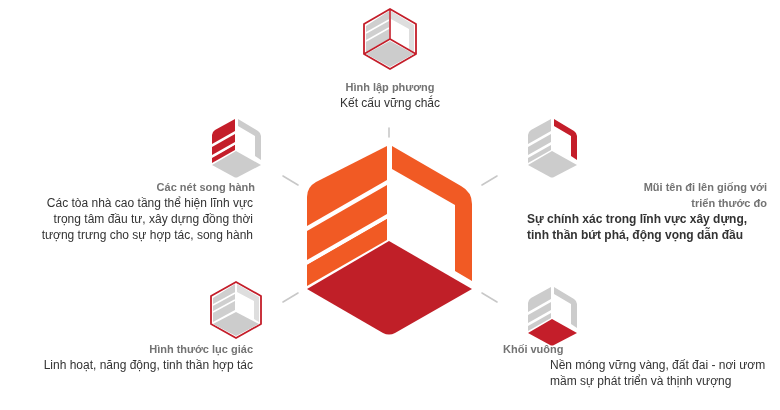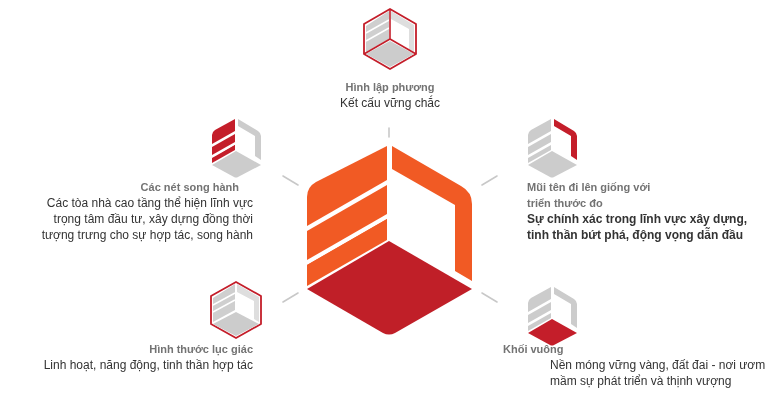--- a/index.html
+++ b/index.html
@@ -57,37 +57,37 @@
 <svg width="60" height="65" style="left:206px;top:115px;">
   <g transform="translate(30,30)">
     <path d="M-1,-26 L-1,-14 L-24,-1 L-24,-10 Q-24,-13 -21,-15 Z" fill="#c41e2a"></path>
     <path d="M-1,-11 L-1,-3 L-24,10 L-24,2 Z" fill="#c41e2a"></path>
     <path d="M-1,0 L-1,4 L-24,17 L-24,13 Z" fill="#c41e2a"></path>
     <path d="M-1,0 L-1,5 L-24,18 L-24,14 Z" fill="#c41e2a"></path>
     <path d="M2,-26 L22,-14 Q25,-12 25,-9 L25,15 L19,11 L19,-9 L2,-19 Z" fill="#cccccc"></path>
     <path d="M0,6 L25,20 L2,32 Q0,33 -2,32 L-24,20 Z" fill="#cccccc"></path>
   </g>
 </svg>
-<div class="abs title right-align" style="left:6px;top:179px;width:233px;">Các nét song hành</div>
+<div class="abs title right-align" style="left:22px;top:179px;width:233px;">Các nét song hành</div>
 <div class="abs desc right-align" style="left:10px;top:195px;width:243px;">
   <div>Các tòa nhà cao tầng thể hiện lĩnh vực</div>
   <div>trọng tâm đầu tư, xây dựng đồng thời</div>
   <div>tượng trưng cho sự hợp tác, song hành</div>
 </div>
 
 <svg width="60" height="65" style="left:522px;top:115px;">
   <g transform="translate(30,30)">
     <path d="M-1,-26 L-1,-14 L-24,-1 L-24,-10 Q-24,-13 -21,-15 Z" fill="#cccccc"></path>
     <path d="M-1,-11 L-1,-3 L-24,10 L-24,2 Z" fill="#cccccc"></path>
     <path d="M-1,0 L-1,5 L-24,18 L-24,13 Z" fill="#cccccc"></path>
     <path d="M2,-26 L22,-14 Q25,-12 25,-9 L25,15 L19,11 L19,-9 L2,-19 Z" fill="#c41e2a"></path>
     <path d="M0,6 L25,20 L2,32 Q0,33 -2,32 L-24,20 Z" fill="#cccccc"></path>
   </g>
 </svg>
-<div class="abs title left-align" style="left:527px;top:179px;width:240px;">
+<div class="abs title left-align" style="left:527px;top:179px;width:240px;text-align:right;">
   <div>Mũi tên đi lên giống với</div>
   <div>triển thước đo</div>
 </div>
 <div class="abs desc left-align" style="left:527px;top:211px;width:250px;font-weight:bold;">
   <div>Sự chính xác trong lĩnh vực xây dựng,</div>
   <div>tinh thần bứt phá, động vọng dẫn đầu</div>
 </div>
 
 <svg width="60" height="65" style="left:206px;top:279px;">
   <g transform="translate(30,31)">

